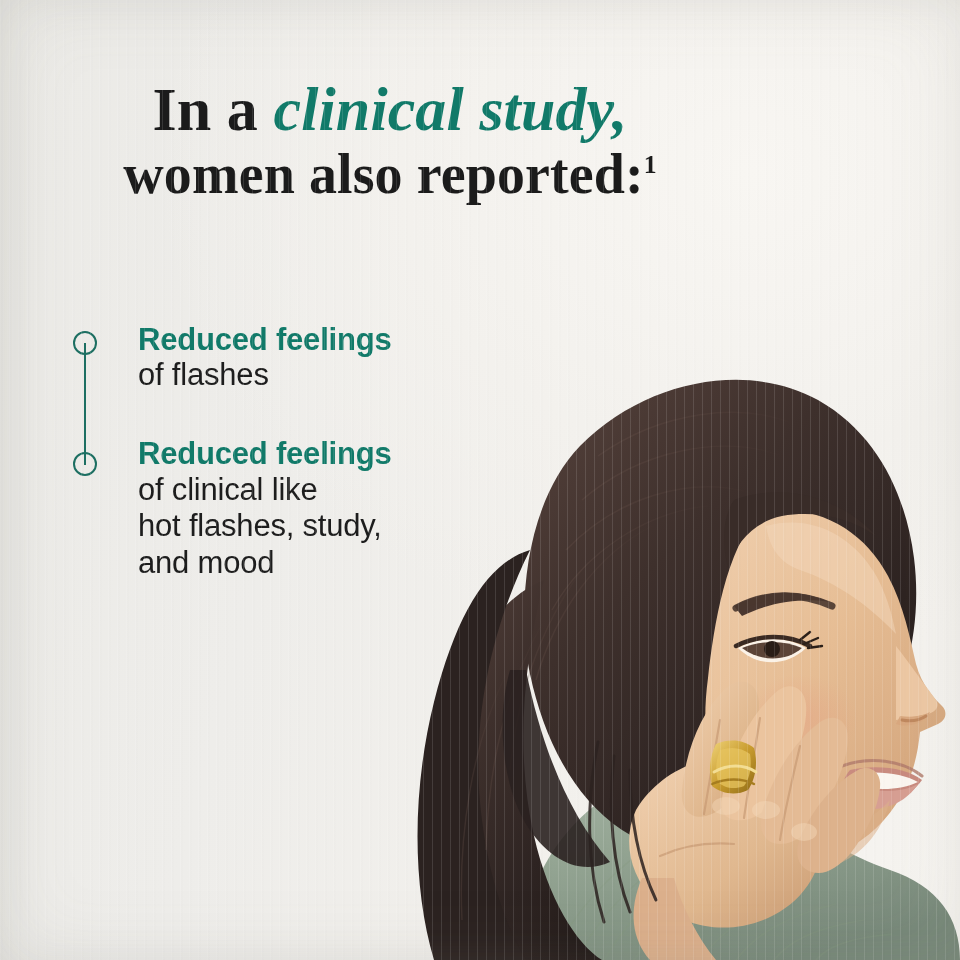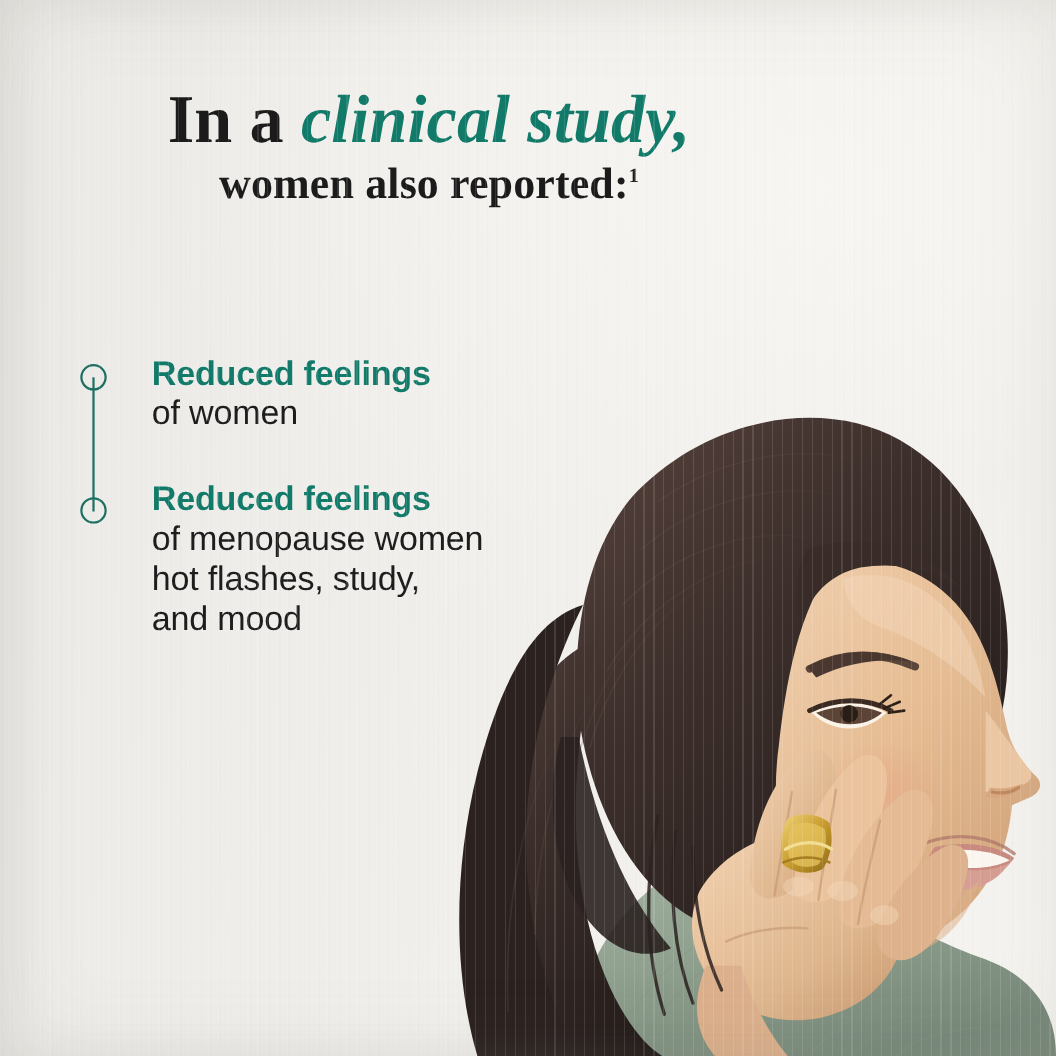--- a/index.html
+++ b/index.html
@@ -41,21 +41,21 @@
     left:0; top:78px;
     width:780px;
     text-align:center;
     font-family:"Liberation Serif", serif;
     color:#1b1b1b;
     line-height:1.03;
     letter-spacing:.1px;
   }
   .hl-line { display:block; white-space:nowrap; }
   #hl1 { font-size:62px; }
-  #hl2 { font-size:40px; margin-top:4px; }
+  #hl2 { font-size:56px; margin-top:4px; }
   .em-italic {
     font-style:italic;
     color:#117a69;
   }
   .sup {
     font-size:.46em;
     vertical-align:super;
     line-height:0;
     font-style:normal;
   }
@@ -316,28 +316,28 @@
 
     <div id="rail">
       <div class="rail-line"></div>
       <div class="rail-dot top"></div>
       <div class="rail-dot bot"></div>
     </div>
 
     <div class="bullet-group">
       <div class="b-head">Reduced feelings</div>
       <div class="b-body">
-        <span>of women</span>
+        <span>of flashes</span>
       </div>
     </div>
 
     <div class="bullet-group">
       <div class="b-head">Reduced feelings</div>
       <div class="b-body">
-        <span>of menopause women</span>
+        <span>of clinical like</span>
         <span>hot flashes, study,</span>
         <span>and mood</span>
       </div>
     </div>
 
   </div>
 
   <div class="tex"></div>
   <div class="vignette"></div>
 </div>

